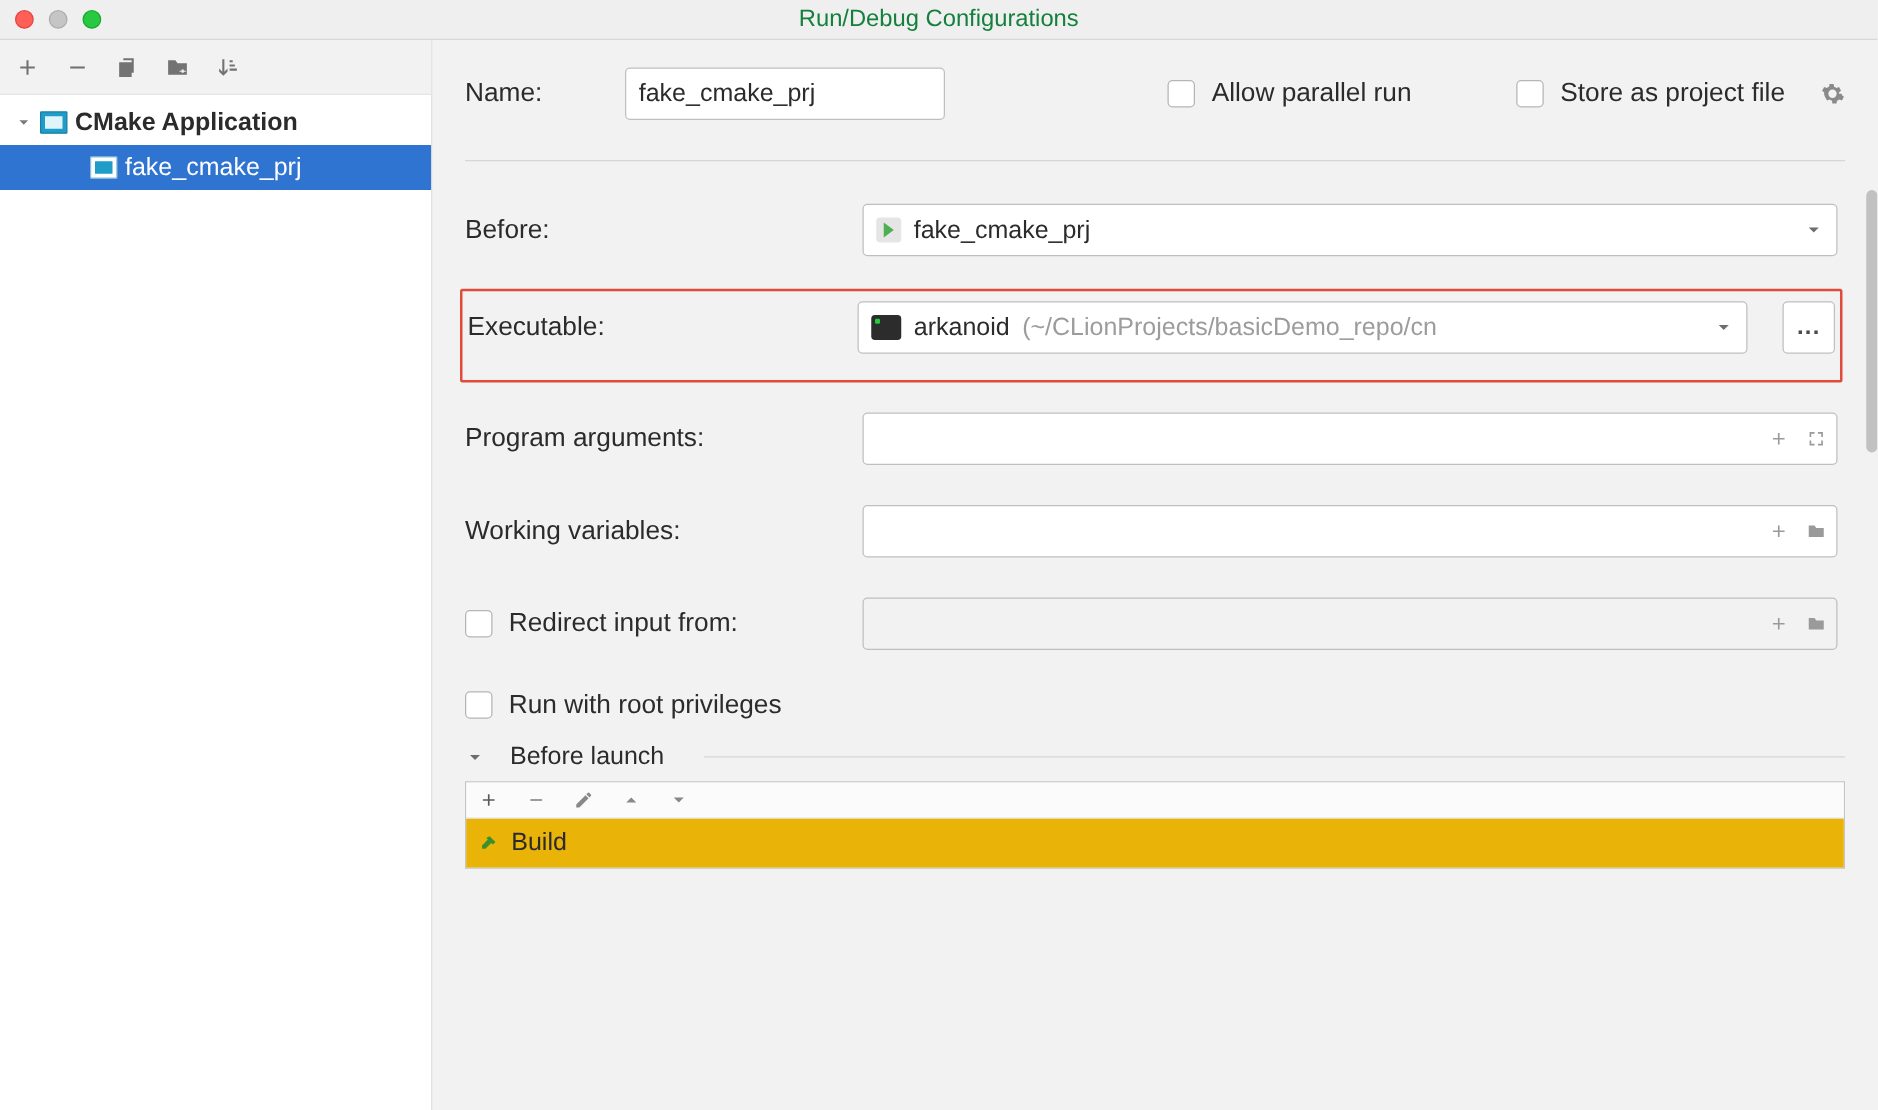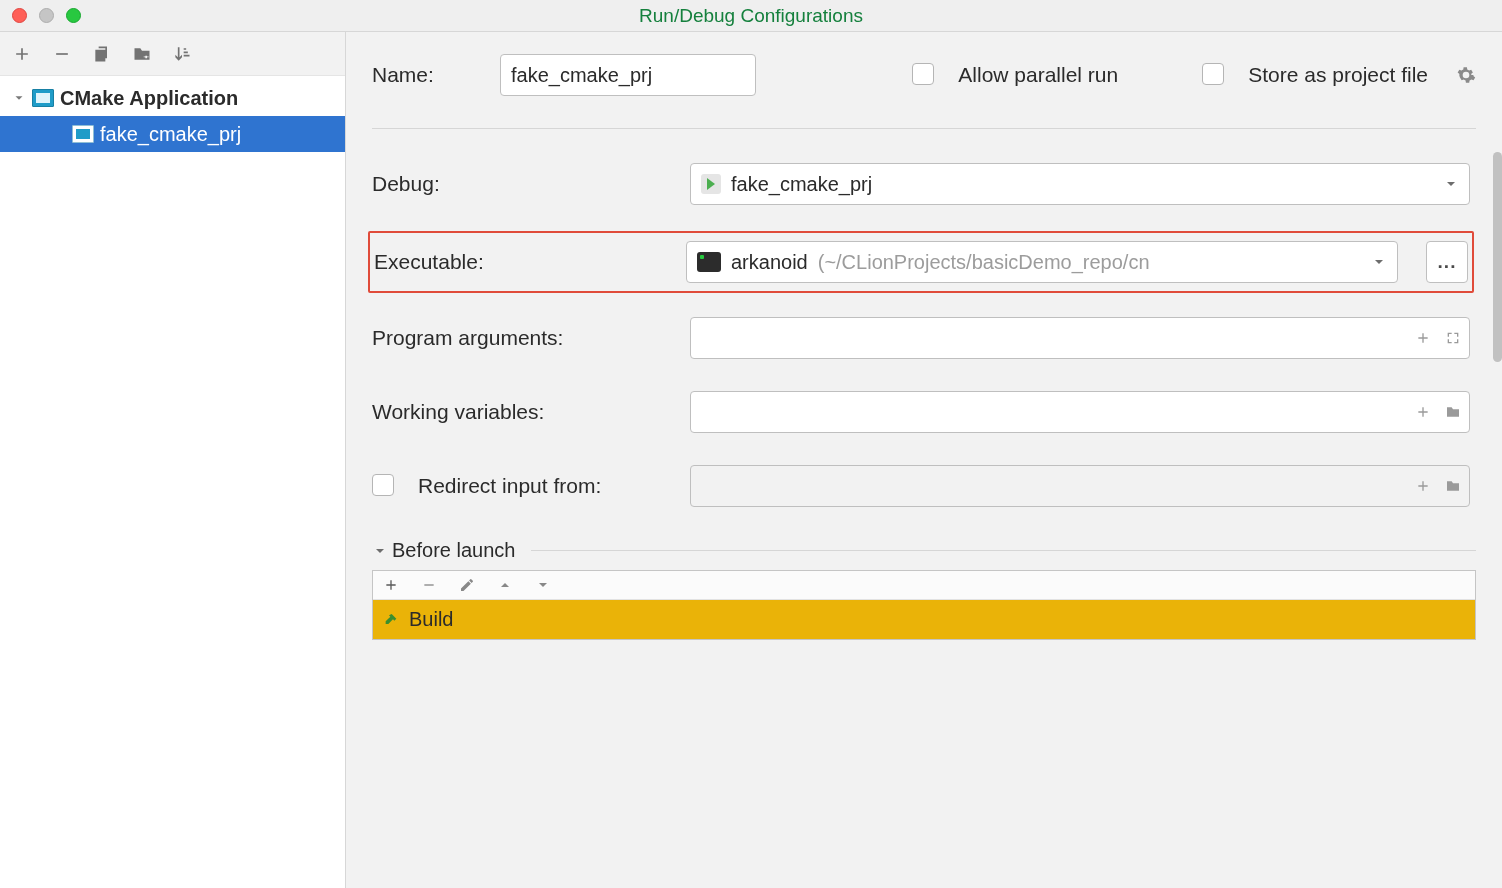--- a/index.html
+++ b/index.html
@@ -163,22 +163,22 @@
 
     .checkbox {
       width: 22px; height: 22px;
       border: 1.5px solid #b5b5b5;
       border-radius: 4px;
       background: #fff;
       flex: 0 0 auto;
     }
     .chk-wrap {
       display: flex;
-      align-items: flex-start;
-      gap: 24px;
+      align-items: center;
+      gap: 13px;
       font-size: 21px;
       color: #2b2b2b;
     }
     .gear { color: #8a8a8a; cursor: pointer; }
 
     
     .hsep { height: 1px; background: #d6d6d6; margin: 2px 0 34px 0; }
 
     .form-region { padding-right: 6px; }
 
@@ -251,21 +251,21 @@
     }
     .disabled { background: #f2f2f2; }
 
     
     .before-launch {
       margin-top: 18px;
     }
     .collapse-row {
       display: flex;
       align-items: center;
-      gap: 4px;
+      gap: 20px;
       font-size: 20px;
       color: #2b2b2b;
     }
     .collapse-row .line {
       flex: 1;
       height: 1px;
       background: #d6d6d6;
       margin-left: 12px;
     }
     .launch-panel {
@@ -378,36 +378,36 @@
         <svg class="icon" viewBox="0 0 24 24">
             <path fill="currentColor" d="M12 8a4 4 0 1 0 .001 8.001A4 4 0 0 0 12 8m9 4a7.9 7.9 0 0 1-.11 1.3l2.11 1.65-2 3.46-2.49-1a8 8 0 0 1-2.25 1.3l-.38 2.65h-4l-.38-2.65a8 8 0 0 1-2.25-1.3l-2.49 1-2-3.46L4.11 13.3A8 8 0 0 1 4 12c0-.44.04-.87.11-1.3L2 9.05l2-3.46 2.49 1a8 8 0 0 1 2.25-1.3L9.12 2.6h4l.38 2.65c.8.32 1.56.76 2.25 1.3l2.49-1 2 3.46-2.11 1.65c.7.43.11.86.11 1.34"></path>
           </svg>
       </span>
     </div>
 
     <div class="hsep"></div>
 
     <div class="form-region">
       <div class="row">
-        <div class="label">Debug:</div>
+        <div class="label">Before:</div>
         <div class="combo">
           <span class="combo-left">
             <span class="run-icon"></span>
             <span>fake_cmake_prj</span>
           </span>
           <span class="chev-down">
             <svg class="icon-sm" viewBox="0 0 24 24">
                 <path fill="currentColor" d="M6 9l6 6 6-6z"></path>
               </svg>
           </span>
         </div>
       </div>
 
       <div class="highlight-box">
-        <div class="row" style="margin-bottom:0">
+        <div class="row" style="margin-bottom:13px">
           <div class="label" style="width:284px">Executable:</div>
           <div class="combo">
             <span class="combo-left" style="min-width:0">
               <span class="terminal-icon"></span>
               <span>arkanoid</span>
               <span class="path-muted">(~/CLionProjects/basicDemo_repo/cn</span>
             </span>
             <span class="chev-down">
               <svg class="icon-sm" viewBox="0 0 24 24">
                   <path fill="currentColor" d="M6 9l6 6 6-6z"></path>
@@ -472,20 +472,26 @@
             </span>
             <span>
               <svg class="icon-sm" viewBox="0 0 24 24">
                   <path fill="currentColor" d="M3 5h7l2 3h9v11H3z"></path>
                 </svg>
             </span>
           </span>
         </div>
       </div>
 
+      <div class="row" style="margin-bottom:12px">
+        <label class="chk-wrap">
+          <span class="checkbox"></span>
+          <span>Run with root privileges</span>
+        </label>
+      </div>
     </div>
 
     <div class="before-launch">
       <div class="collapse-row">
         <span>
           <svg class="icon-sm" viewBox="0 0 24 24">
               <path fill="#6d6d6d" d="M6 9l6 6 6-6z"></path>
             </svg>
         </span>
         <span>Before launch</span>

